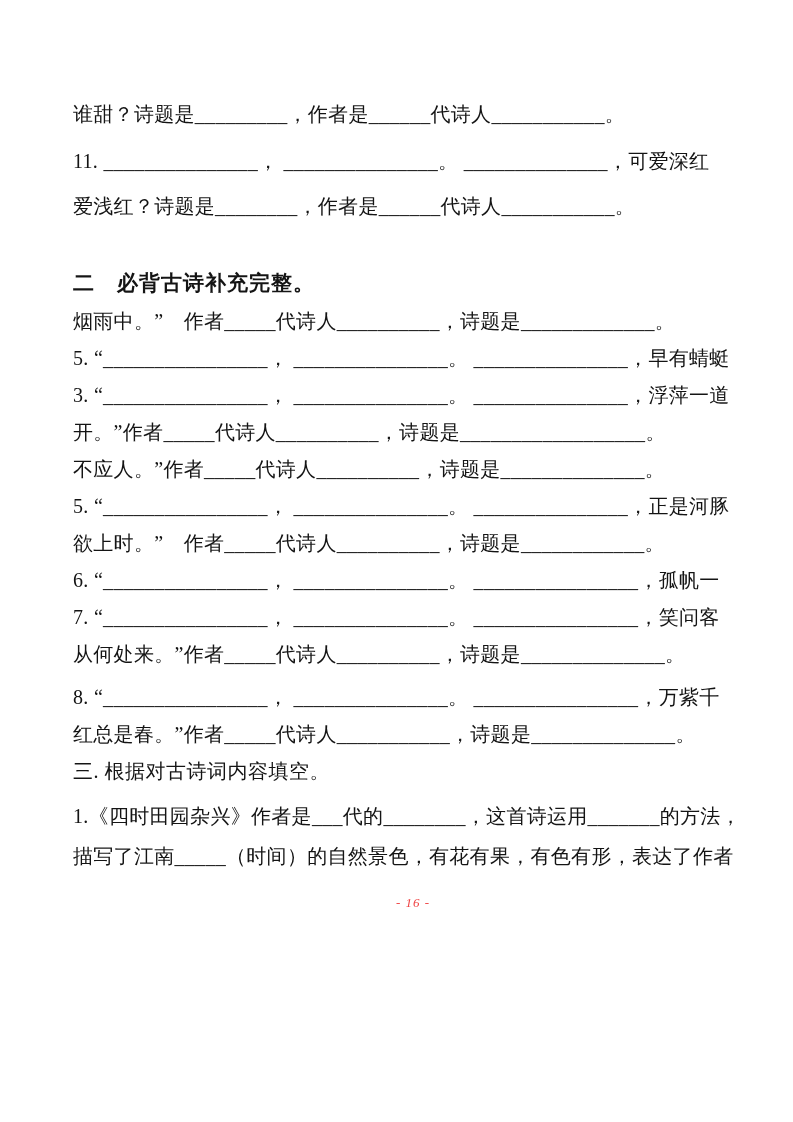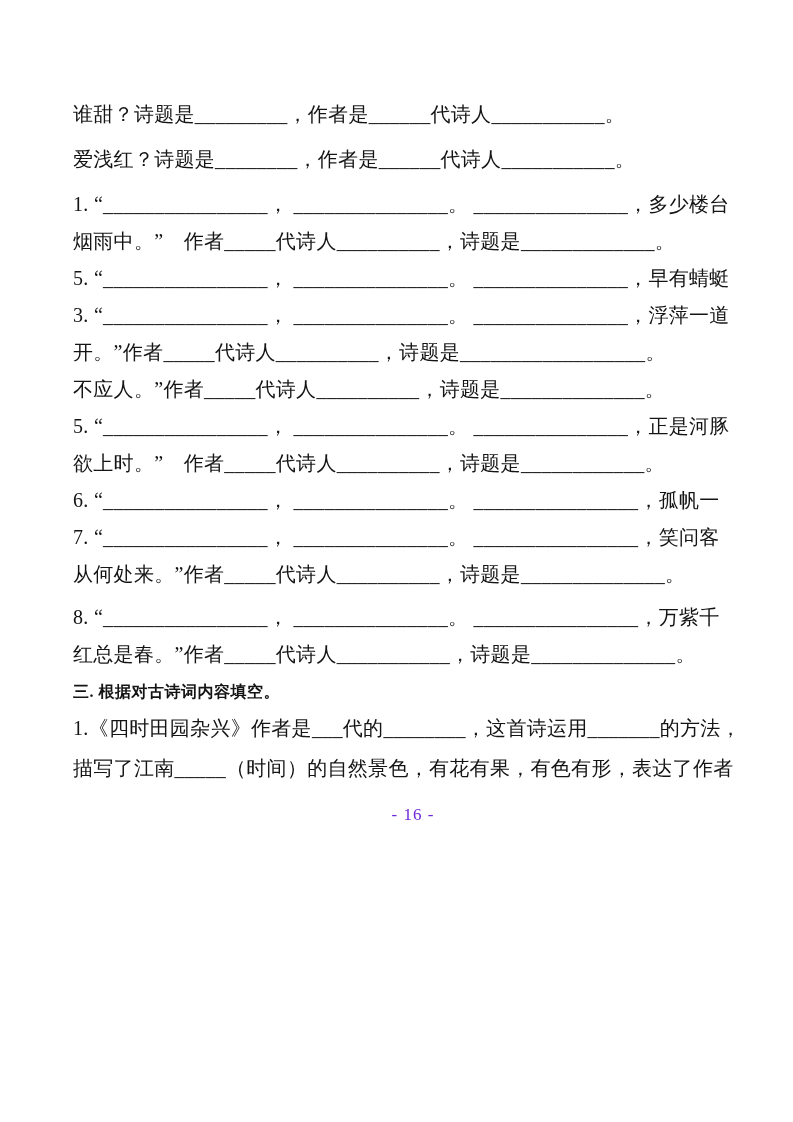--- a/index.html
+++ b/index.html
@@ -34,48 +34,50 @@
     font-size: 21px;
     line-height: 40px;
     font-weight: bold;
     letter-spacing: 1px;
     white-space: nowrap;
   }
   .q-first { margin-top: 8px; }
   .q8-gap { margin-top: 6px; }
   .heading-3 {
     margin: 0;
-    font-size: 16px;
+    font-size: 20px;
     line-height: 37px;
-    font-weight: bold;
+    font-weight: normal;
     letter-spacing: 0.5px;
     white-space: nowrap;
   }
-  .s3-l1 { }
+  .s3-l1 { margin-top: 8px; }
   .s3-l2 { margin-top: 3px; }
   .footer {
     margin-top: 18px;
     text-align: center;
-    font-size: 17px;
+    font-size: 13px;
     line-height: 20px;
     letter-spacing: 1px;
-    color: #6d28d9;
+    color: #ef4444;
+    font-style: italic;
   }
 </style>
 </head>
 <body>
 
 <div class="page">
   <div class="content">
 
     <p class="line">谁甜？诗题是_________，作者是______代诗人___________。</p>
+    <p class="line intro-l2">11. _______________， _______________。 ______________，可爱深红</p>
     <p class="line intro-l3">爱浅红？诗题是________，作者是______代诗人___________。</p>
 
+    <p class="heading-2">二　必背古诗补充完整。</p>
 
-    <p class="line q-first">1. “________________， _______________。 _______________，多少楼台</p>
     <p class="line">烟雨中。”　作者_____代诗人__________，诗题是_____________。</p>
     <p class="line">5. “________________， _______________。 _______________，早有蜻蜓</p>
     <p class="line">3. “________________， _______________。 _______________，浮萍一道</p>
     <p class="line">开。”作者_____代诗人__________，诗题是__________________。</p>
     <p class="line">不应人。”作者_____代诗人__________，诗题是______________。</p>
     <p class="line">5. “________________， _______________。 _______________，正是河豚</p>
     <p class="line">欲上时。”　作者_____代诗人__________，诗题是____________。</p>
     <p class="line">6. “________________， _______________。 ________________，孤帆一</p>
     <p class="line">7. “________________， _______________。 ________________，笑问客</p>
     <p class="line">从何处来。”作者_____代诗人__________，诗题是______________。</p>

